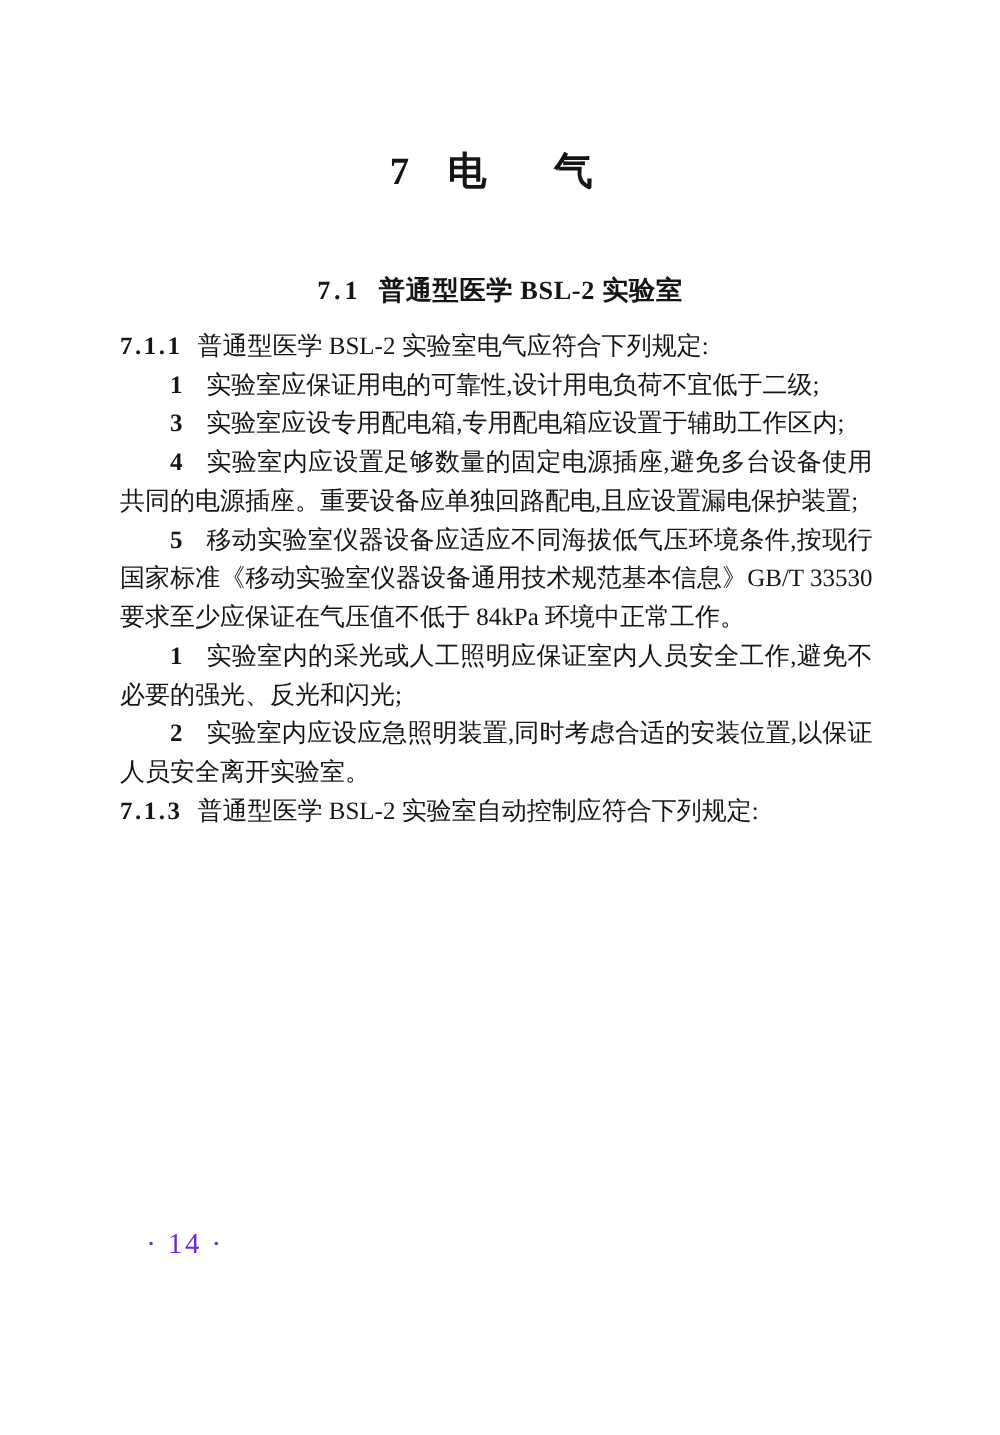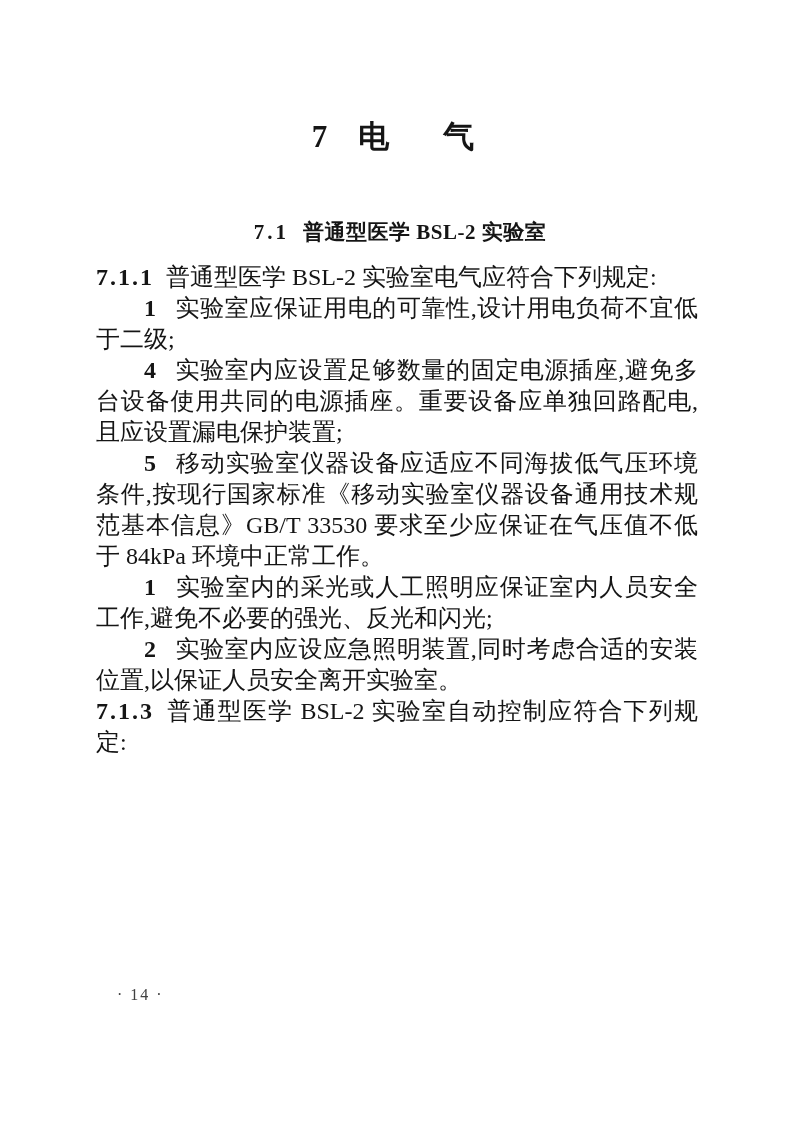--- a/index.html
+++ b/index.html
@@ -47,21 +47,21 @@
     letter-spacing: 3px;
     margin-right: 14px;
   }
 
   
   .doc-body {
     position: absolute;
     left: 96px;
     top: 262px;
     width: 602px;
-    font-size: 24px;
+    font-size: 20px;
     line-height: 31px;
     text-align: justify;
   }
   .doc-body p { margin: 0; }
 
   .clause-heading { text-indent: 0; }
   .clause-num {
     font-weight: 700;
     letter-spacing: 2px;
     margin-right: 12px;
@@ -70,24 +70,24 @@
   .item-num {
     font-weight: 700;
     margin-right: 19px;
   }
 
   
   .page-footer {
     position: absolute;
     left: 117px;
     top: 984px;
-    font-size: 16px;
+    font-size: 23px;
     line-height: 22px;
     letter-spacing: 2px;
-    color: #404040;
+    color: #6d28d9;
   }
 </style>
 </head>
 <body>
 
 <div class="page">
 
   <div class="chapter-title">
     <span class="chapter-num">7</span>
     <span class="chapter-char-1">电</span>
@@ -100,20 +100,23 @@
 
   <div class="doc-body">
 
     <p class="clause-heading">
       <span class="clause-num">7.1.1</span><span>普通型医学 BSL-2 实验室电气应符合下列规定:</span>
     </p>
     <p class="item">
       <span class="item-num">1</span><span>实验室应保证用电的可靠性,设计用电负荷不宜低于二级;</span>
     </p>
     <p class="item">
+      <span class="item-num">3</span><span>实验室应设专用配电箱,专用配电箱应设置于辅助工作区内;</span>
+    </p>
+    <p class="item">
       <span class="item-num">4</span><span>实验室内应设置足够数量的固定电源插座,避免多台设备使用共同的电源插座。重要设备应单独回路配电,且应设置漏电保护装置;</span>
     </p>
     <p class="item">
       <span class="item-num">5</span><span>移动实验室仪器设备应适应不同海拔低气压环境条件,按现行国家标准《移动实验室仪器设备通用技术规范基本信息》GB/T 33530 要求至少应保证在气压值不低于 84kPa 环境中正常工作。</span>
     </p>
 
     <p class="item">
       <span class="item-num">1</span><span>实验室内的采光或人工照明应保证室内人员安全工作,避免不必要的强光、反光和闪光;</span>
     </p>
     <p class="item">

